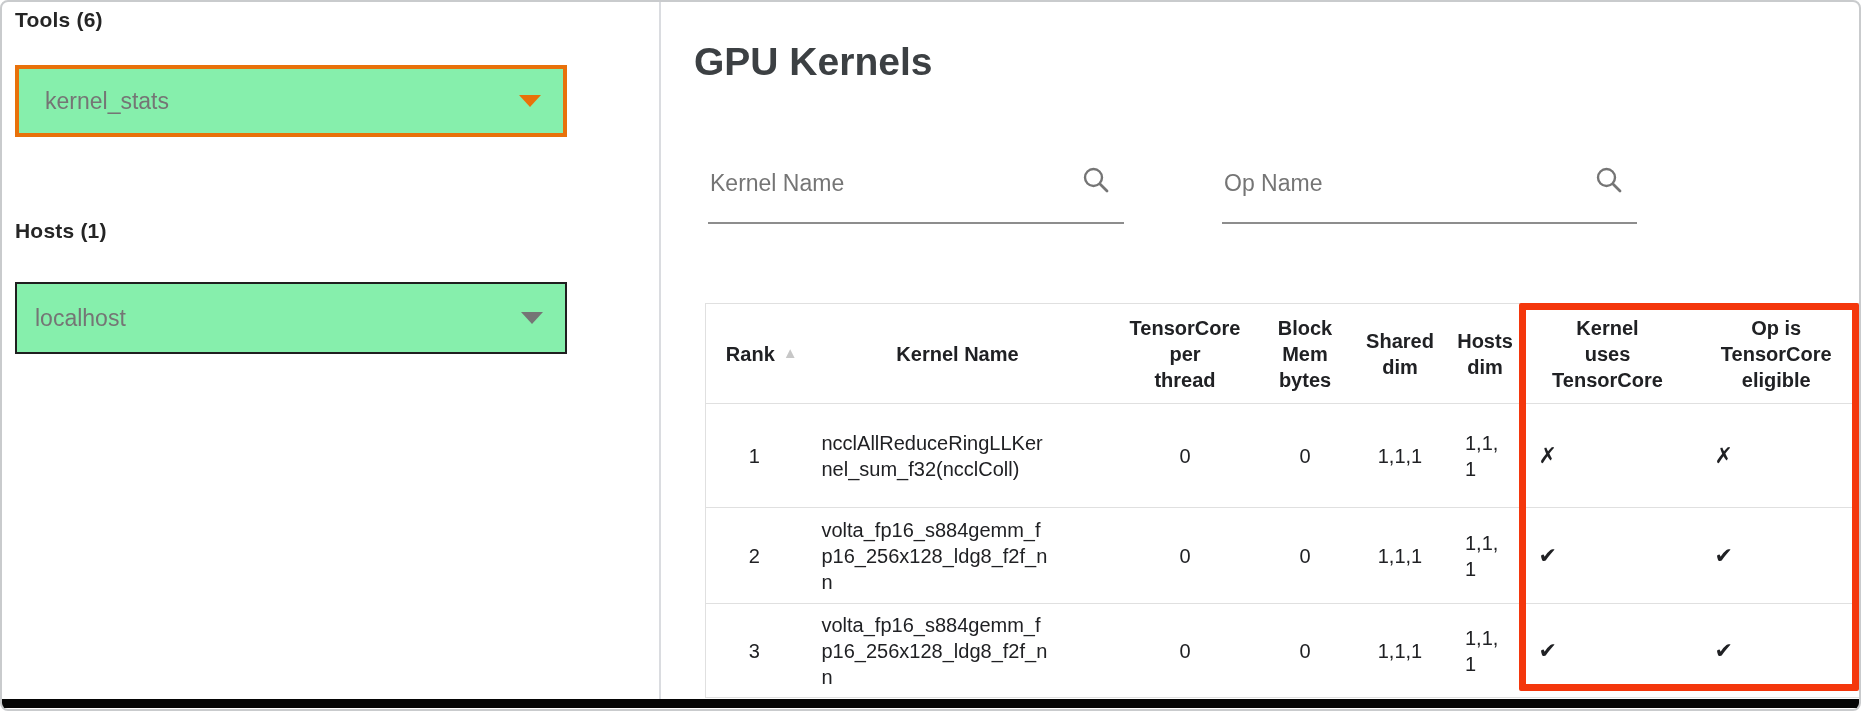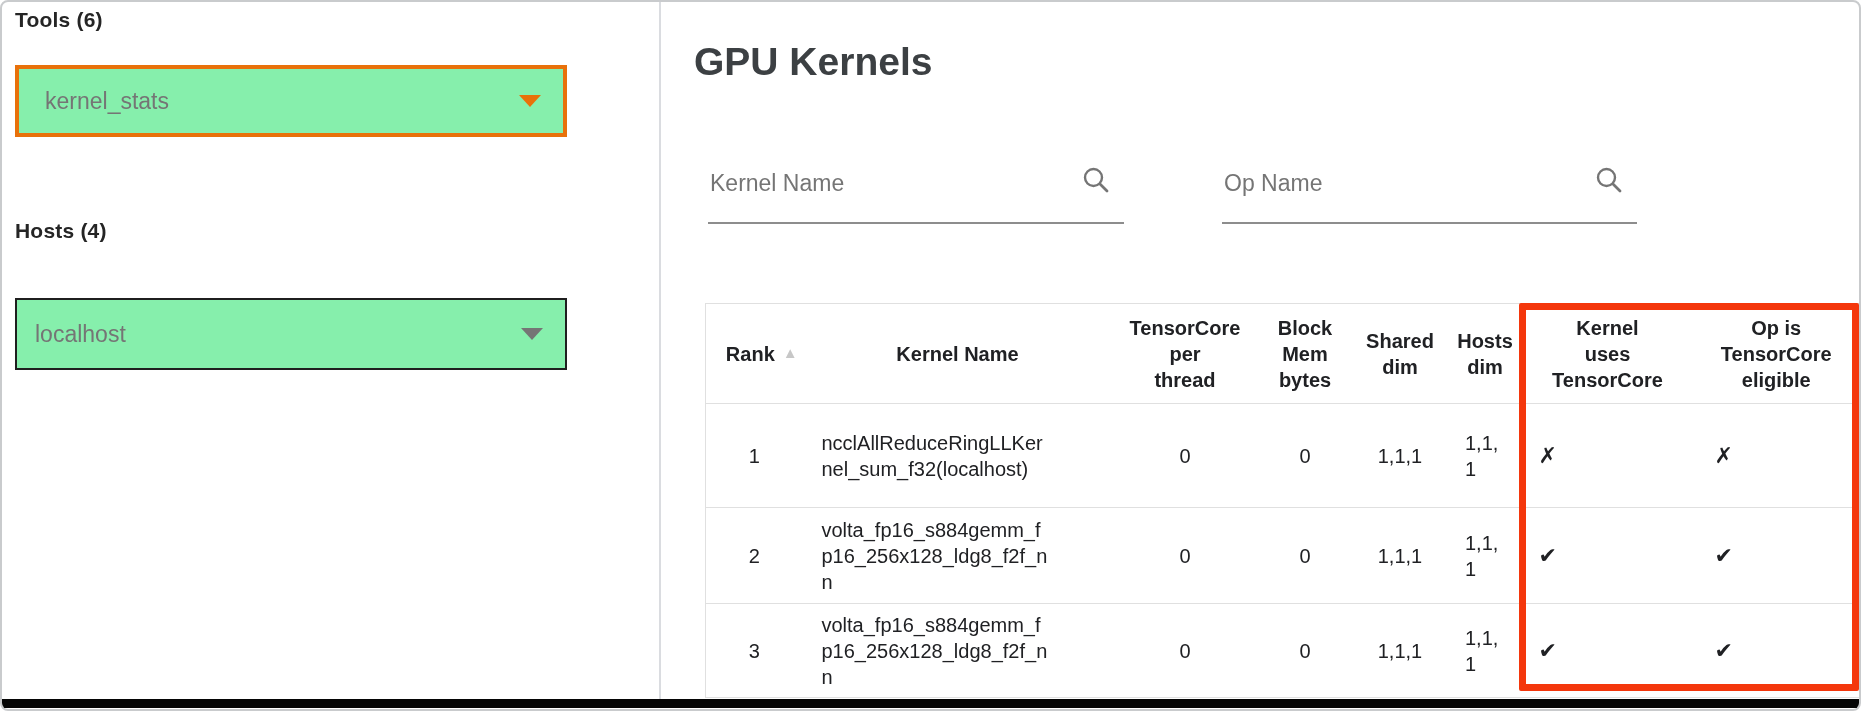--- a/index.html
+++ b/index.html
@@ -44,21 +44,20 @@
   }
   .tools-select {
     top: 63px;
     border: 4px solid #e8710a;
     padding: 0 22px 0 26px;
   }
   .hosts-select {
     top: 280px;
     border: 2px solid #1f1f1f;
     padding: 0 22px 0 18px;
-    margin-top: 16px;
   }
   .select-value {
     font-size: 23px;
     color: #757575;
   }
   .tri-down {
     width: 0; height: 0;
     border-left: 11px solid transparent;
     border-right: 11px solid transparent;
     border-top: 12px solid #757575;
@@ -206,21 +205,21 @@
 
 <div class="frame">
 
   <div class="side-label tools-label">Tools (6)</div>
 
   <div class="select-box tools-select">
     <span class="select-value">kernel_stats</span>
     <span class="tri-down orange"></span>
   </div>
 
-  <div class="side-label hosts-label">Hosts (4)</div>
+  <div class="side-label hosts-label">Hosts (1)</div>
 
   <div class="select-box hosts-select">
     <span class="select-value">localhost</span>
     <span class="tri-down"></span>
   </div>
 
   <div class="v-divider"></div>
 
   <div class="page-title">GPU Kernels</div>
 
@@ -269,21 +268,21 @@
 uses
 TensorCore</span></th>
         <th><span class="hdr-wrap">Op is
 TensorCore
 eligible</span></th>
       </tr>
     </thead>
     <tbody>
       <tr class="r1">
         <td>1</td>
-        <td class="kname"><span class="wrapblock">ncclAllReduceRingLLKernel_sum_f32(localhost)</span></td>
+        <td class="kname"><span class="wrapblock">ncclAllReduceRingLLKernel_sum_f32(ncclColl)</span></td>
         <td>0</td>
         <td>0</td>
         <td>1,1,1</td>
         <td class="grid"><span class="wrapblock">1,1,1</span></td>
         <td class="mark kutc">✗</td>
         <td class="mark optc">✗</td>
       </tr>
       <tr class="r2">
         <td>2</td>
         <td class="kname"><span class="wrapblock">volta_fp16_s884gemm_fp16_256x128_ldg8_f2f_nn</span></td>

